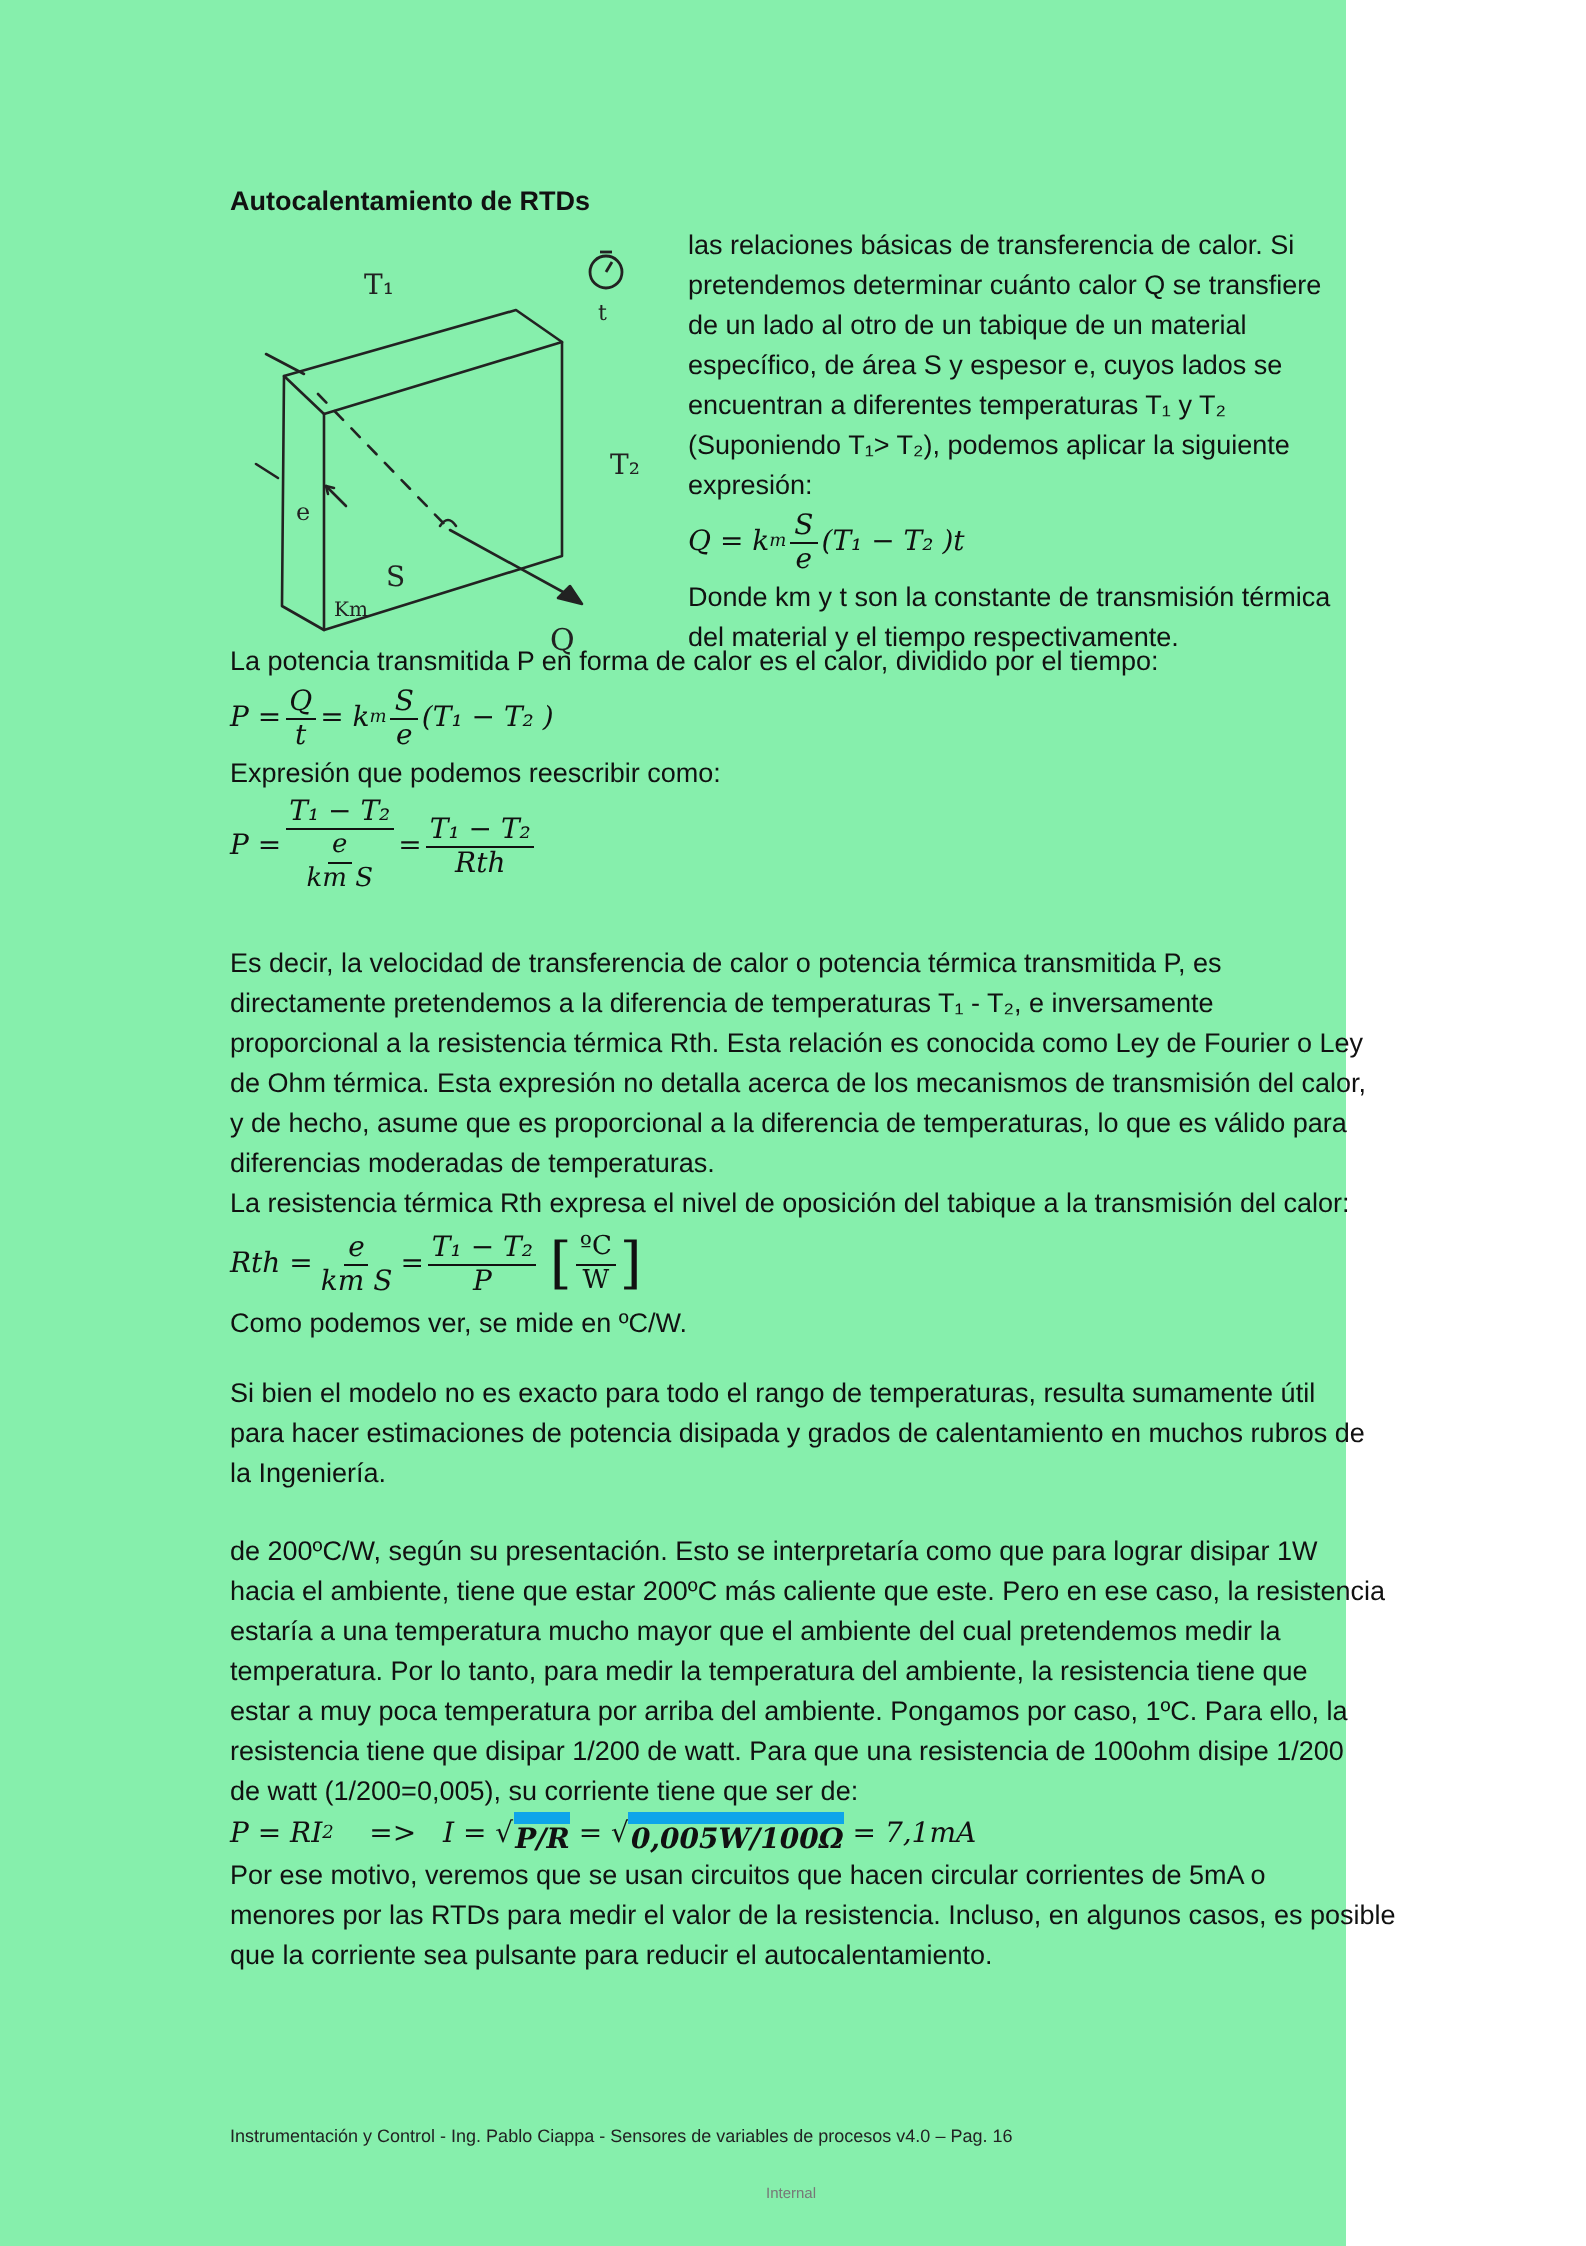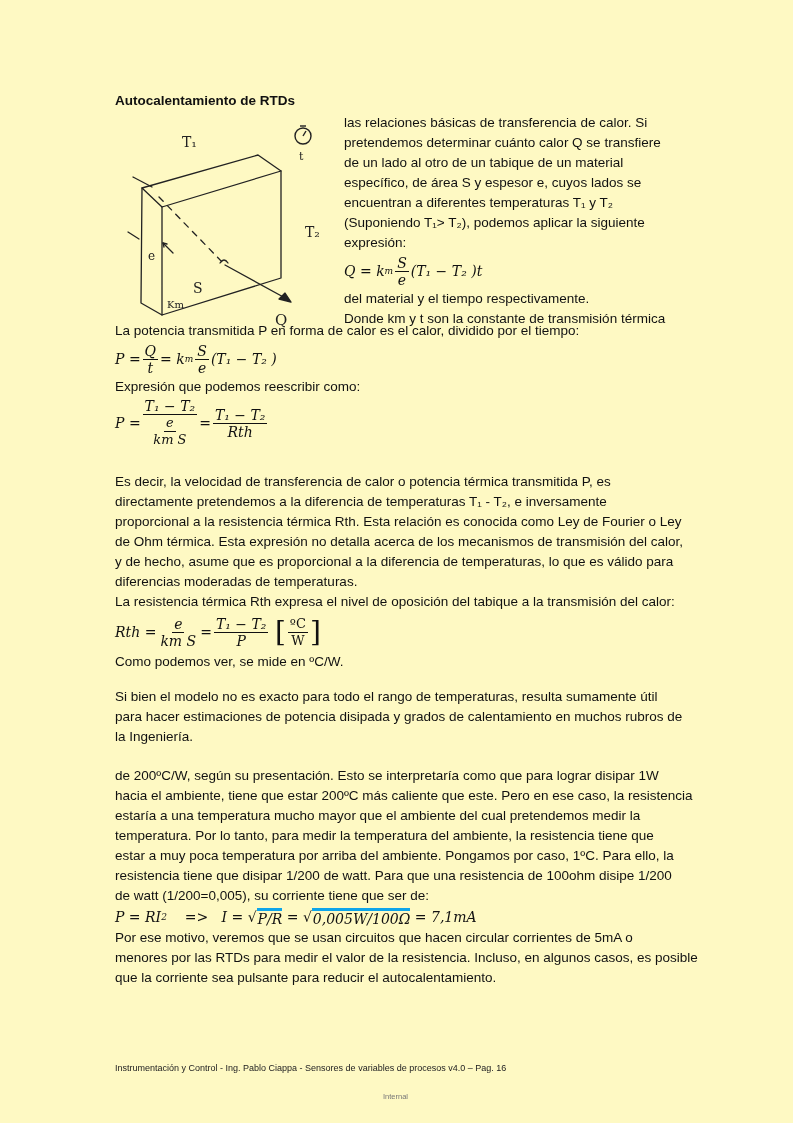--- a/index.html
+++ b/index.html
@@ -1,32 +1,32 @@
 <!DOCTYPE html>
 <html><head>
 <meta charset="utf-8">
 <style>
   html, body { margin: 0; padding: 0; background: #ffffff; }
   body { width: 793px; height: 1123px; position: relative; overflow: hidden;
          font-family: "Liberation Sans", sans-serif; color: #111; }
-  .page { position: absolute; left: 0; top: 0; width: 793px; height: 1123px; background: #fef9c3; }
+  .page { position: absolute; left: 0; top: 0; width: 673px; height: 1123px; background: #86efac; }
   .title { position: absolute; left: 115px; top: 93px; font-weight: bold; font-size: 13.5px; }
   .figure { position: absolute; left: 115px; top: 115px; width: 225px; height: 215px; }
   .txt { font-size: 13.5px; line-height: 20px; white-space: nowrap; }
   .right-col { position: absolute; left: 344px; top: 113px; }
   .block { position: absolute; left: 115px; }
   .math { font-family: "DejaVu Serif", "Liberation Serif", serif; font-style: italic; font-size: 14px; }
   .math .n { font-style: normal; }
   .frac { display: inline-flex; flex-direction: column; align-items: center; vertical-align: middle; margin: 0 2px; }
   .frac .num { border-bottom: 1px solid #111; padding: 0 2px; line-height: 16px; }
   .frac .den { line-height: 16px; padding: 0 2px; }
   .frac.small { font-size: 13px; }
   sub { font-size: 9px; }
   sup { font-size: 9px; }
-  .sqrt { border-top: 3px solid #0ea5e9; padding-left: 1px; }
+  .sqrt { border-top: 6px solid #0ea5e9; padding-left: 1px; font-weight: bold; }
   .bracket { display: inline-flex; align-items: center; vertical-align: middle; font-style: normal; }
   .bracket .b { font-size: 28px; font-weight: 200; line-height: 28px; }
   .footer { position: absolute; left: 115px; top: 1063px; font-size: 9px; color: #222; }
   .internal { position: absolute; left: 383px; top: 1092px; font-size: 7.5px; color: #777; }
 </style>
 </head>
 <body>
 
 <div class="page">
 
@@ -79,22 +79,22 @@
     <div class="txt">(Suponiendo T₁&gt; T₂), podemos aplicar la siguiente</div>
     <div class="txt">expresión:</div>
     <div class="math" style="height:36px; display:flex; align-items:center;">
       <span>Q</span>&nbsp;<span class="n">=</span>&nbsp;<span>k</span><sub>m</sub>
       <span class="frac">
           <span class="num">S</span>
           <span class="den">e</span>
         </span>
       <span>(T₁  − T₂ )t</span>
     </div>
+    <div class="txt">Donde km y t son la constante de transmisión térmica</div>
     <div class="txt">del material y el tiempo respectivamente.</div>
-    <div class="txt">Donde km y t son la constante de transmisión térmica</div>
   </div>
 
   <div class="block" style="top:321px;">
     <div class="txt">La potencia transmitida P en forma de calor es el calor, dividido por el tiempo:</div>
     <div class="math" style="height:36px; display:flex; align-items:center;">
       <span>P</span>&nbsp;<span class="n">=</span>
       <span class="frac">
           <span class="num">Q</span>
           <span class="den">t</span>
         </span>

